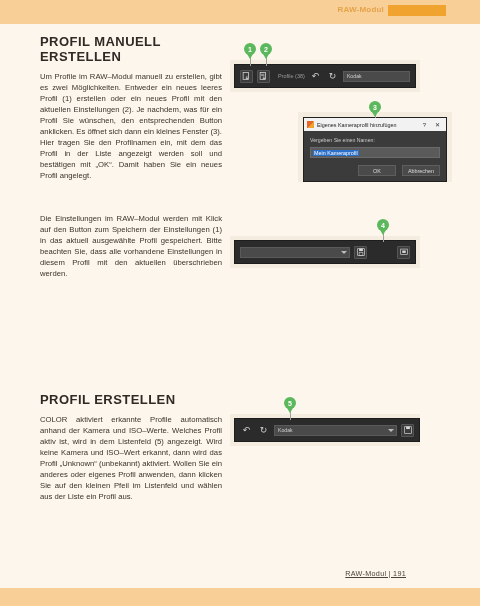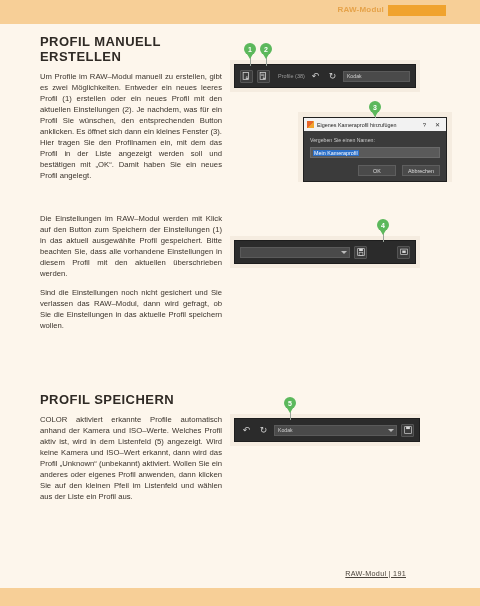--- a/index.html
+++ b/index.html
@@ -135,25 +135,24 @@
   <div class="header-title">RAW-Modul</div>
   <div class="header-chip"></div>
 
   <div class="col-text">
     <h2 class="sec-title">PROFIL MANUELL ERSTELLEN</h2>
     <p class="body">Um Profile im RAW–Modul manuell zu erstellen, gibt es zwei Möglichkeiten. Entweder ein neues leeres Profil (1) erstellen oder ein neues Profil mit den aktuellen Einstellungen (2). Je nachdem, was für ein Profil Sie wünschen, den entsprechenden Button anklicken. Es öffnet sich dann ein kleines Fenster (3). Hier tragen Sie den Profilnamen ein, mit dem das Profil in der Liste angezeigt werden soll und bestätigen mit „OK“. Damit haben Sie ein neues Profil angelegt.</p>
   </div>
 
   <div class="sec2">
     <p class="body">Die Einstellungen im RAW–Modul werden mit Klick auf den Button zum Speichern der Einstellungen (1) in das aktuell ausgewählte Profil gespeichert. Bitte beachten Sie, dass alle vorhandene Einstellungen in diesem Profil mit den aktuellen überschrieben werden.</p>
-    <p class="body">Sind die Einstellungen noch nicht gesichert und Sie verlassen das RAW–Modul, dann wird gefragt, ob Sie die Einstellungen in das aktuelle Profil speichern wollen.</p>
   </div>
 
   <div class="sec3">
-    <h2 class="sec-title">PROFIL SPEICHERN</h2>
+    <h2 class="sec-title">PROFIL ERSTELLEN</h2>
     <p class="body">COLOR aktiviert erkannte Profile automatisch anhand der Kamera und ISO–Werte. Welches Profil aktiv ist, wird in dem Listenfeld (5) angezeigt. Wird keine Kamera und ISO–Wert erkannt, dann wird das Profil „Unknown“ (unbekannt) aktiviert. Wollen Sie ein anderes oder eigenes Profil anwenden, dann klicken Sie auf den kleinen Pfeil im Listenfeld und wählen aus der Liste ein Profil aus.</p>
   </div>
 
   <div class="shot-pad" style="left:230px; top:60px; width:190px; height:32px;"></div>
   <div class="shot" style="left:234px; top:64px; width:182px; height:24px; padding:0 5px; gap:4px;">
     <div class="icon-btn">
       <svg width="9" height="9" viewBox="0 0 12 12">
         <rect x="1.5" y="0.8" width="7" height="9" fill="none" stroke="#d8d8d8" stroke-width="1"></rect>
         <path d="M6.5 5.5 L6.5 9 M5 7.8 L6.5 9.6 L8 7.8" stroke="#d8d8d8" stroke-width="1.1" fill="none"></path>
       </svg>

